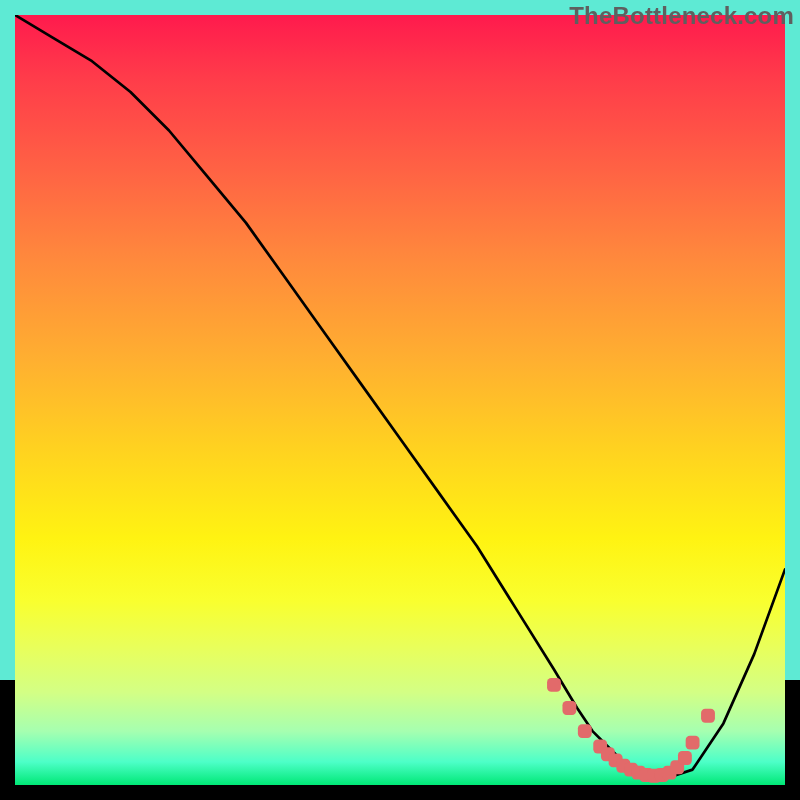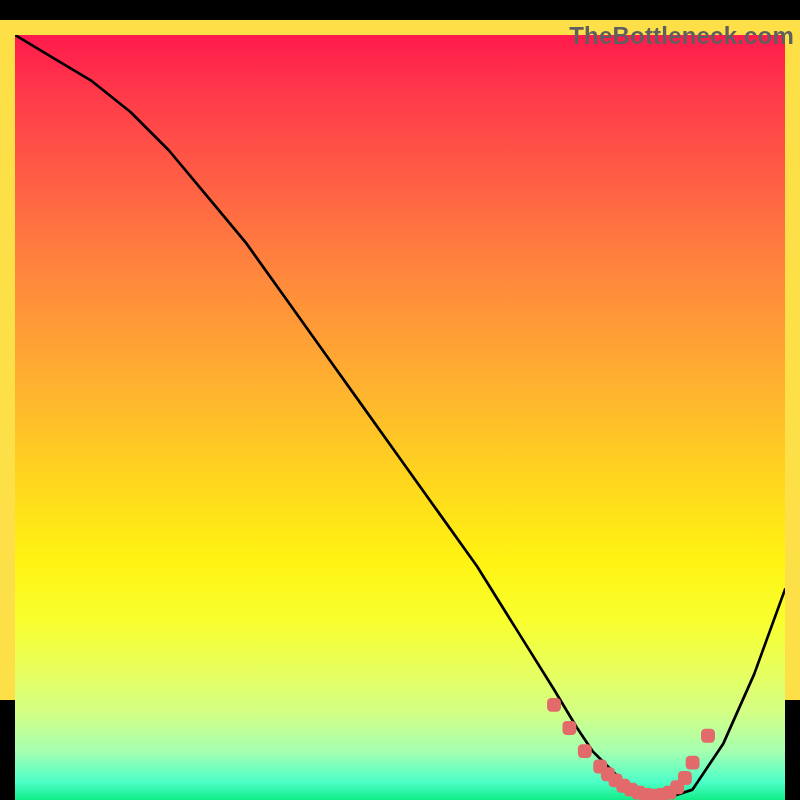--- a/index.html
+++ b/index.html
@@ -8,22 +8,21 @@
     width: 800px;
     height: 800px;
     overflow: hidden;
     background: #000;
     font-family: Arial, Helvetica, sans-serif;
   }
   .frame {
     position: relative;
     width: 800px;
     height: 680px;
-    background: #fde047;
-    margin-top: 20px;
+    background: #5eead4;
   }
   .watermark {
     position: absolute;
     top: 2px;
     right: 6px;
     color: #5f5f5f;
     font-size: 24px;
     font-weight: bold;
     letter-spacing: 0.2px;
     z-index: 5;

